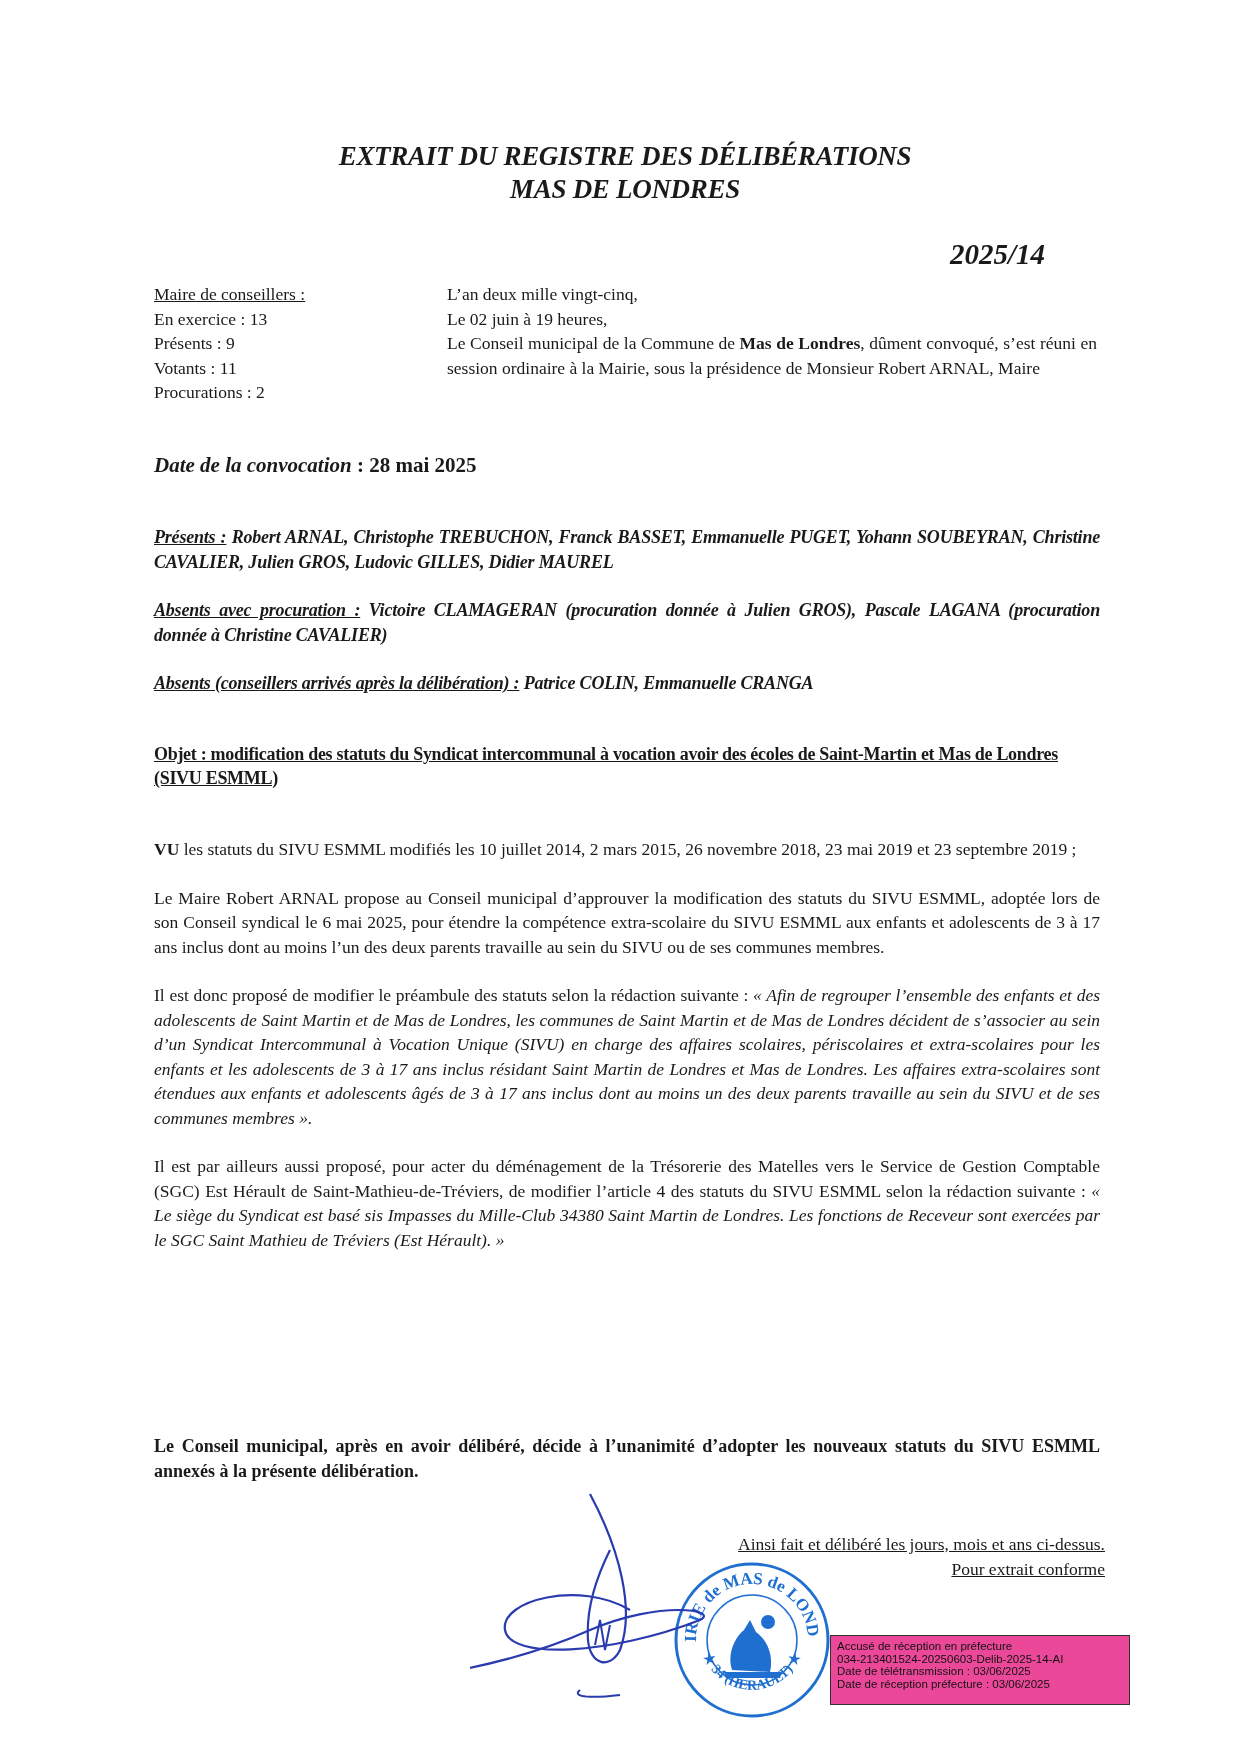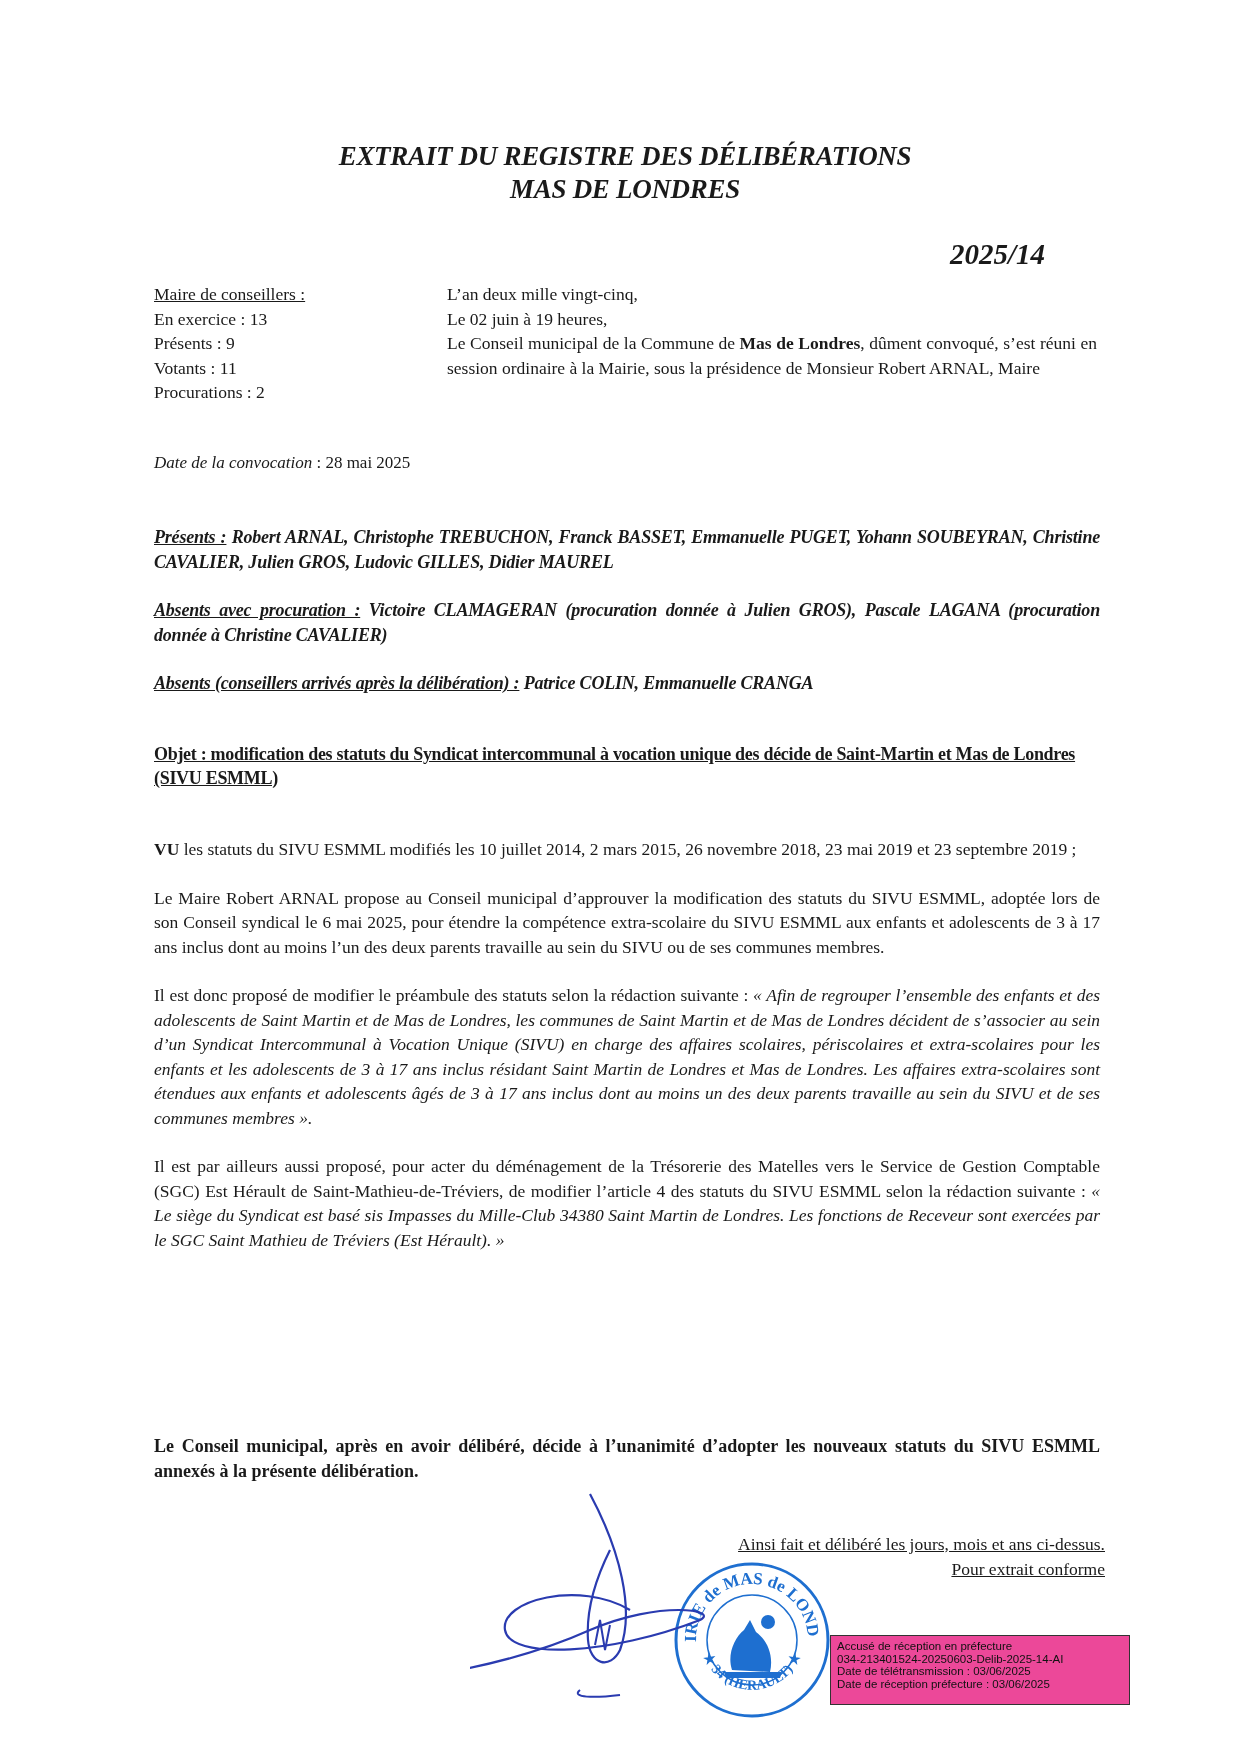--- a/index.html
+++ b/index.html
@@ -27,21 +27,21 @@
   }
   .counts .head { text-decoration: underline; }
 
   .session {
     position: absolute; left: 447px; top: 282px; width: 650px;
     font-size: 17.5px; line-height: 24.5px; text-align: justify;
   }
   .session b { font-weight: bold; }
 
   .convocation {
-    position: absolute; left: 154px; top: 453px; font-size: 17px;
+    position: absolute; left: 154px; top: 453px; font-size: 21px; font-weight: bold;
   }
   .convocation .lbl { font-style: italic; }
 
   .attendance {
     position: absolute; left: 154px; top: 525px; width: 946px;
     font-style: italic; font-weight: bold; font-size: 18px; line-height: 25px;
     text-align: justify; letter-spacing: -0.2px;
   }
   .attendance p { margin: 0 0 23px 0; }
   .attendance .lbl { text-decoration: underline; }
@@ -112,21 +112,21 @@
   <div class="convocation">
     <span class="lbl">Date de la convocation</span><span> : 28 mai 2025</span>
   </div>
 
   <div class="attendance">
     <p><span class="lbl">Présents :</span><span> Robert ARNAL, Christophe TREBUCHON, Franck BASSET, Emmanuelle PUGET, Yohann SOUBEYRAN, Christine CAVALIER, Julien GROS, Ludovic GILLES, Didier MAUREL</span></p>
     <p><span class="lbl">Absents avec procuration :</span><span> Victoire CLAMAGERAN (procuration donnée à Julien GROS), Pascale LAGANA (procuration donnée à Christine CAVALIER)</span></p>
     <p><span class="lbl">Absents (conseillers arrivés après la délibération) :</span><span> Patrice COLIN, Emmanuelle CRANGA</span></p>
   </div>
 
-  <div class="objet">Objet : modification des statuts du Syndicat intercommunal à vocation unique des décide de Saint-Martin et Mas de Londres (SIVU ESMML)</div>
+  <div class="objet">Objet : modification des statuts du Syndicat intercommunal à vocation avoir des écoles de Saint-Martin et Mas de Londres (SIVU ESMML)</div>
 
   <div class="body-text">
     <div class="vu">
       <p><b>VU</b><span> les statuts du SIVU ESMML modifiés les 10 juillet 2014, 2 mars 2015, 26 novembre 2018, 23 mai 2019 et 23 septembre 2019 ;</span></p>
     </div>
     <p>Le Maire Robert ARNAL propose au Conseil municipal d’approuver la modification des statuts du SIVU ESMML, adoptée lors de son Conseil syndical le 6 mai 2025, pour étendre la compétence extra-scolaire du SIVU ESMML aux enfants et adolescents de 3 à 17 ans inclus dont au moins l’un des deux parents travaille au sein du SIVU ou de ses communes membres.</p>
     <p><span>Il est donc proposé de modifier le préambule des statuts selon la rédaction suivante : </span><i>« Afin de regrouper l’ensemble des enfants et des adolescents de Saint Martin et de Mas de Londres, les communes de Saint Martin et de Mas de Londres décident de s’associer au sein d’un Syndicat Intercommunal à Vocation Unique (SIVU) en charge des affaires scolaires, périscolaires et extra-scolaires pour les enfants et les adolescents de 3 à 17 ans inclus résidant Saint Martin de Londres et Mas de Londres. Les affaires extra-scolaires sont étendues aux enfants et adolescents âgés de 3 à 17 ans inclus dont au moins un des deux parents travaille au sein du SIVU et de ses communes membres ».</i></p>
     <p><span>Il est par ailleurs aussi proposé, pour acter du déménagement de la Trésorerie des Matelles vers le Service de Gestion Comptable (SGC) Est Hérault de Saint-Mathieu-de-Tréviers, de modifier l’article 4 des statuts du SIVU ESMML selon la rédaction suivante : </span><i>« Le siège du Syndicat est basé sis Impasses du Mille-Club 34380 Saint Martin de Londres. Les fonctions de Receveur sont exercées par le SGC Saint Mathieu de Tréviers (Est Hérault). »</i></p>
   </div>
 

